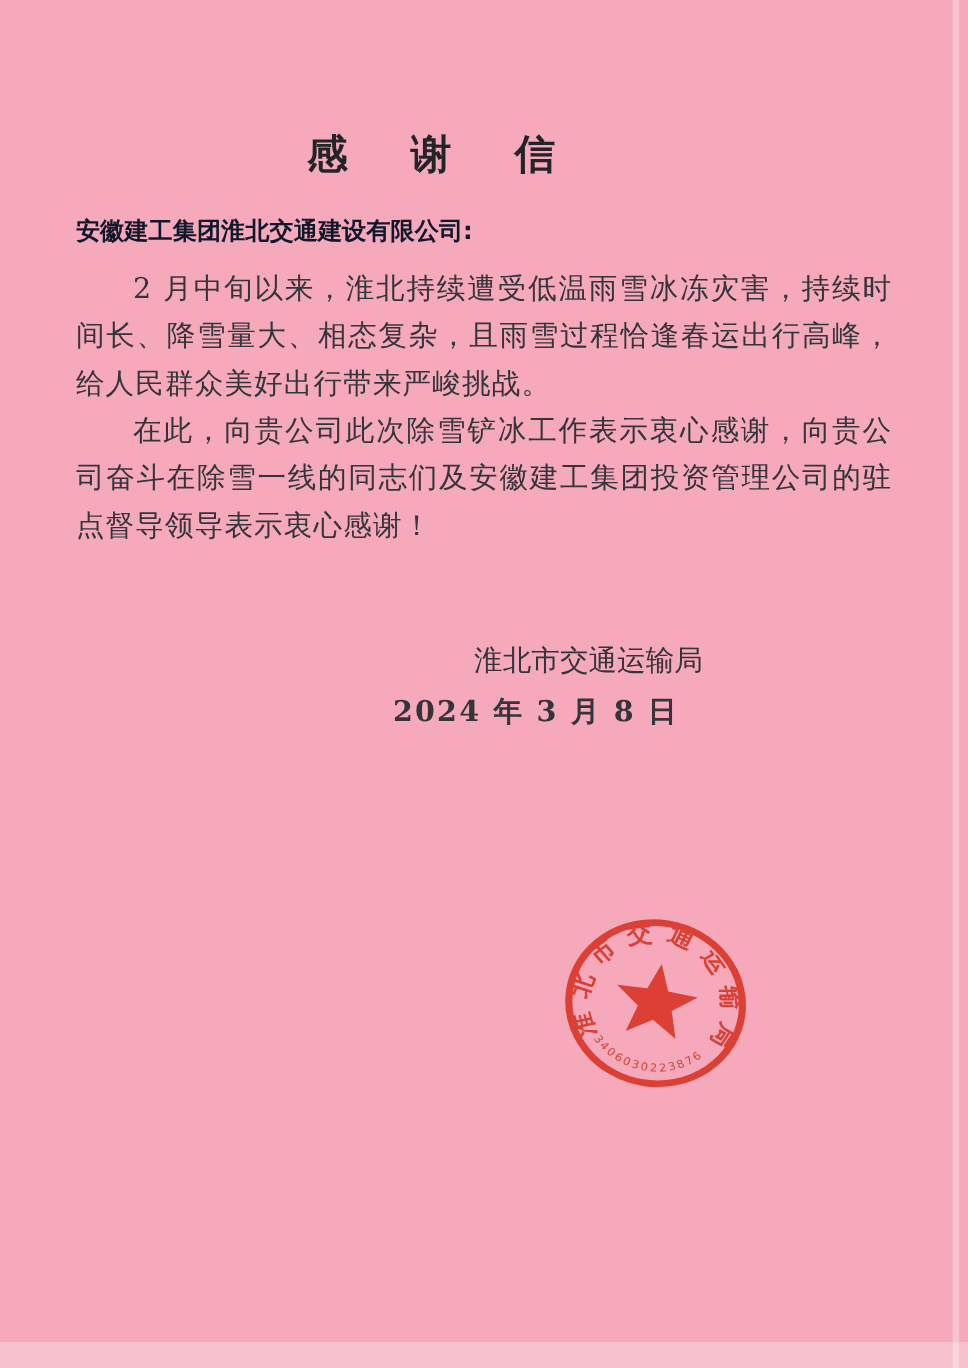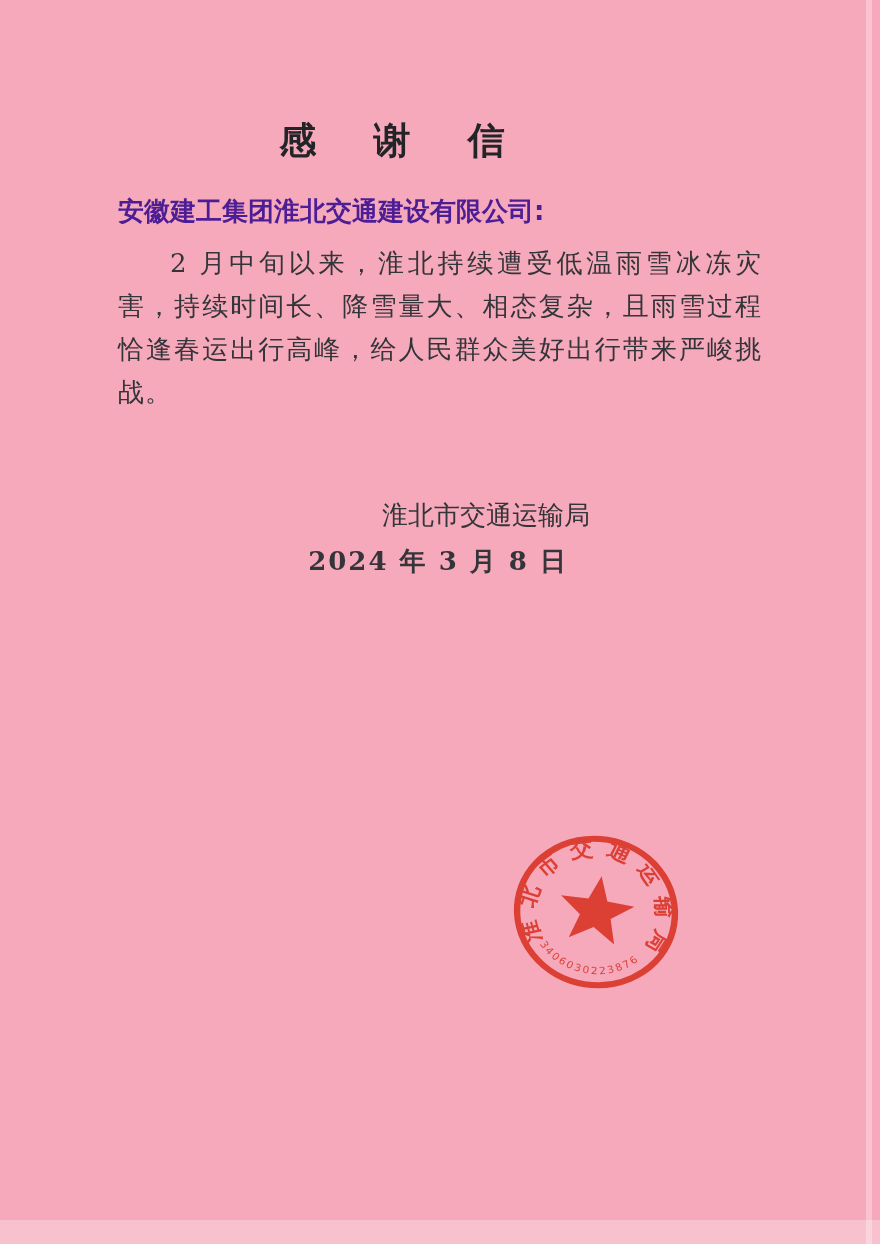--- a/index.html
+++ b/index.html
@@ -10,44 +10,44 @@
   html,body{margin:0;padding:0;}
   body{
     width:880px;height:1244px;
     font-family:"DejaVu Serif","Liberation Serif",serif;
     background:var(--page-background);
   }
   .page{
     position:relative;
     width:880px;height:1244px;
     box-sizing:border-box;
-    padding:0 118px;
+    padding:0 69px;
     overflow:hidden;
     background:var(--page-background);
     color:var(--ink);
   }
   .title{
     margin:120px 0 0 0;
     font-family:"DejaVu Sans","Liberation Sans",sans-serif;
     font-size:37px;
     font-weight:bold;
     line-height:42px;
     text-align:center;
     letter-spacing:0.6em;
     text-indent:0.6em;
     transform:translateX(-48px);
     color:#222428;
   }
   .salutation{
     margin:30px 0 12px 0;
     font-family:"DejaVu Sans","Liberation Sans",sans-serif;
-    font-size:26px;
+    font-size:22px;
     font-weight:bold;
     line-height:38px;
-    color:#4c1d95;
+    color:#0f172a;
   }
   .body-para{
     margin:0;
     font-size:26px;
     line-height:43px;
     text-indent:2em;
     text-align:justify;
     letter-spacing:1px;
   }
   .sign-block{
@@ -93,20 +93,21 @@
 </head>
 <body>
 
 <div class="page">
 
   <h1 class="title">感 谢 信</h1>
 
   <p class="salutation">安徽建工集团淮北交通建设有限公司:</p>
 
   <p class="body-para">2 月中旬以来，淮北持续遭受低温雨雪冰冻灾害，持续时间长、降雪量大、相态复杂，且雨雪过程恰逢春运出行高峰，给人民群众美好出行带来严峻挑战。</p>
+  <p class="body-para">在此，向贵公司此次除雪铲冰工作表示衷心感谢，向贵公司奋斗在除雪一线的同志们及安徽建工集团投资管理公司的驻点督导领导表示衷心感谢！</p>
 
   <div class="sign-block">
     <p class="sign-org">淮北市交通运输局</p>
     <p class="sign-date">2024 年 3 月 8 日</p>
   </div>
 
   <svg class="seal" viewBox="0 0 200 200" preserveAspectRatio="none" aria-hidden="true">
     <defs>
       <path id="seal-name-arc" d="M 53.3 146.7 A 66 66 0 1 1 146.7 146.7" fill="none"></path>
       <path id="seal-serial-arc" d="M 37.6 136 A 72 72 0 0 0 162.4 136" fill="none"></path>

